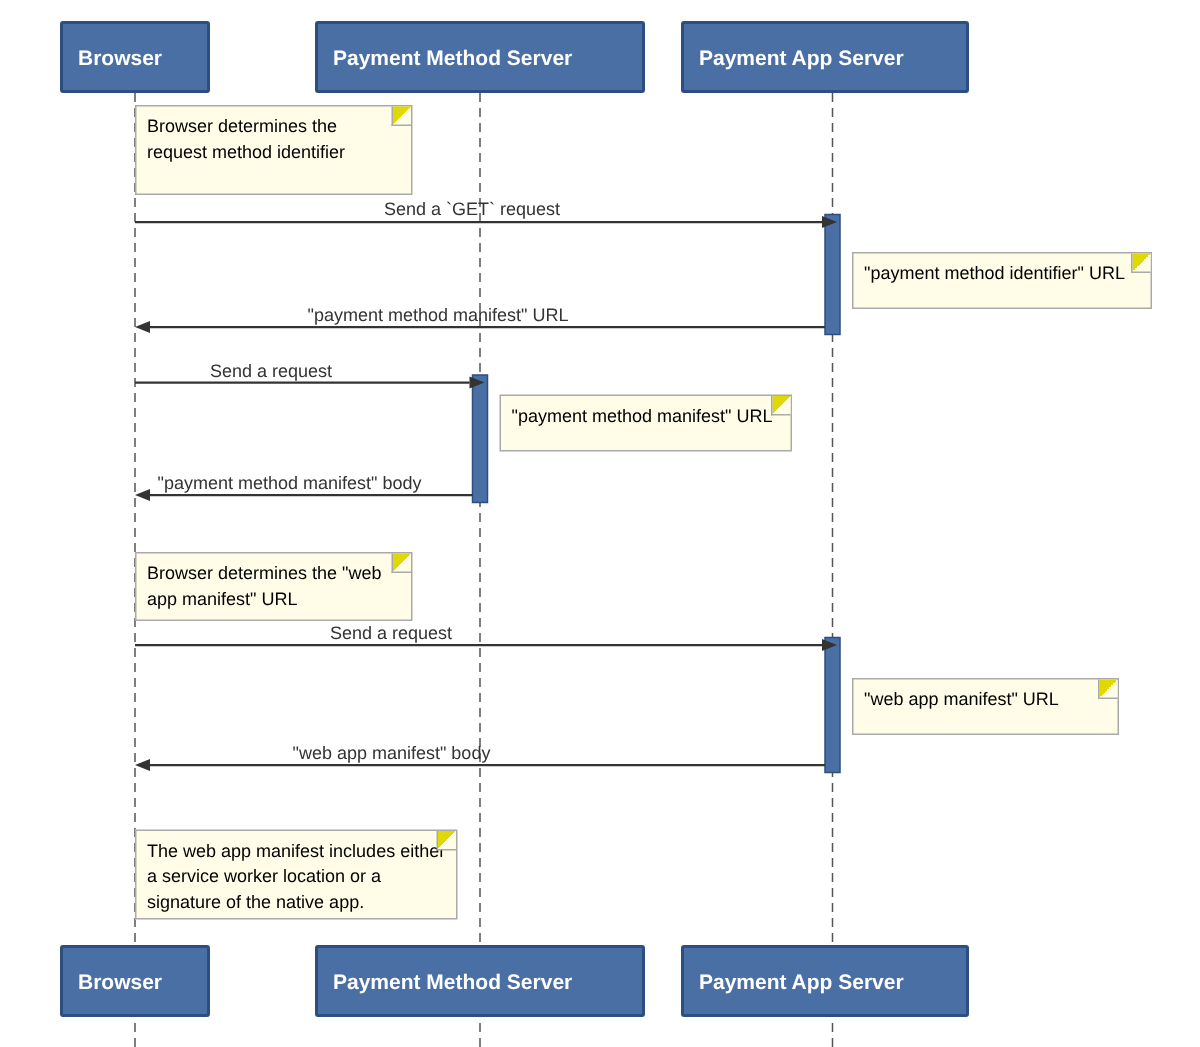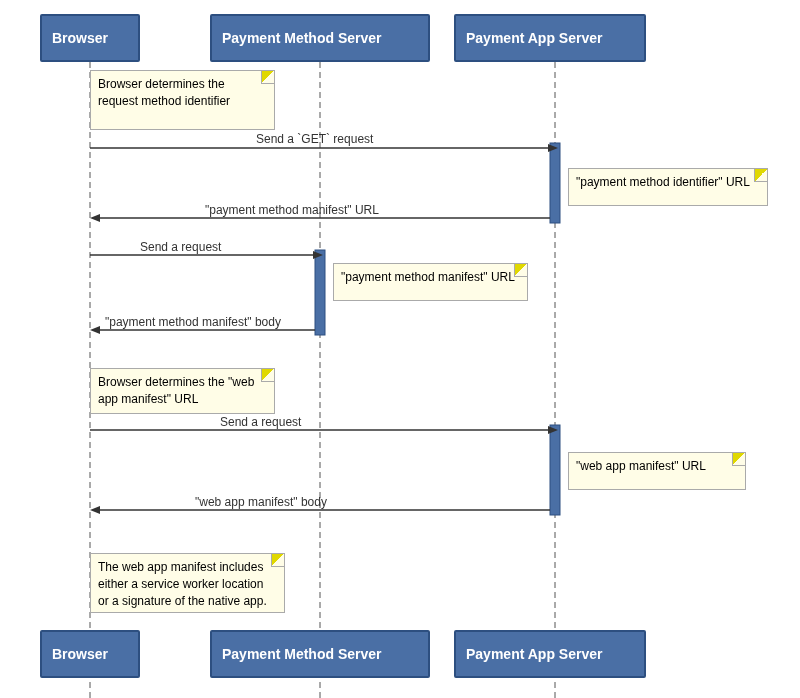--- a/index.html
+++ b/index.html
@@ -150,21 +150,21 @@
   </div>
 
   <div class="note-box" style="left:568px; top:452px; width:178px; height:38px;">
     <span>"web app manifest" URL</span>
   </div>
 
   <div class="arrow-label" style="left:195px; top:495px;">
     <span>"web app manifest" body</span>
   </div>
 
-  <div class="note-box" style="left:90px; top:553px; width:195px; height:60px;">
+  <div class="note-box" style="left:90px; top:553px; width:215px; height:60px;">
     <span>The web app manifest includes
 either a service worker location or
 a signature of the native app.</span>
   </div>
 
   <div class="footer-box header-box" style="left:40px; top:630px; width:100px; height:48px;">
     <span>Browser</span>
   </div>
   <div class="footer-box header-box" style="left:210px; top:630px; width:220px; height:48px;">
     <span>Payment Method Server</span>

